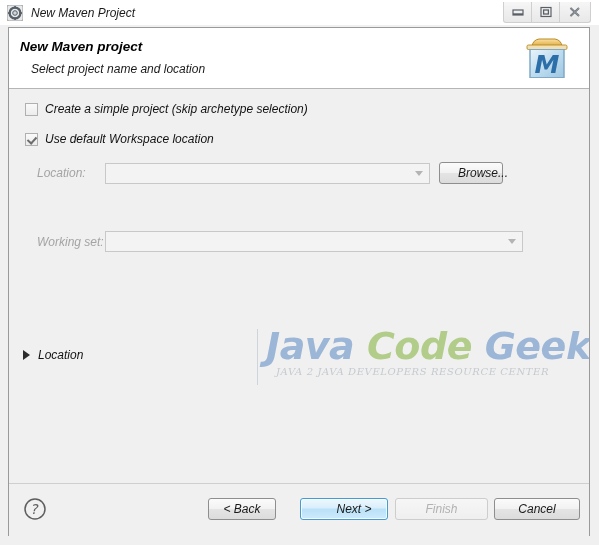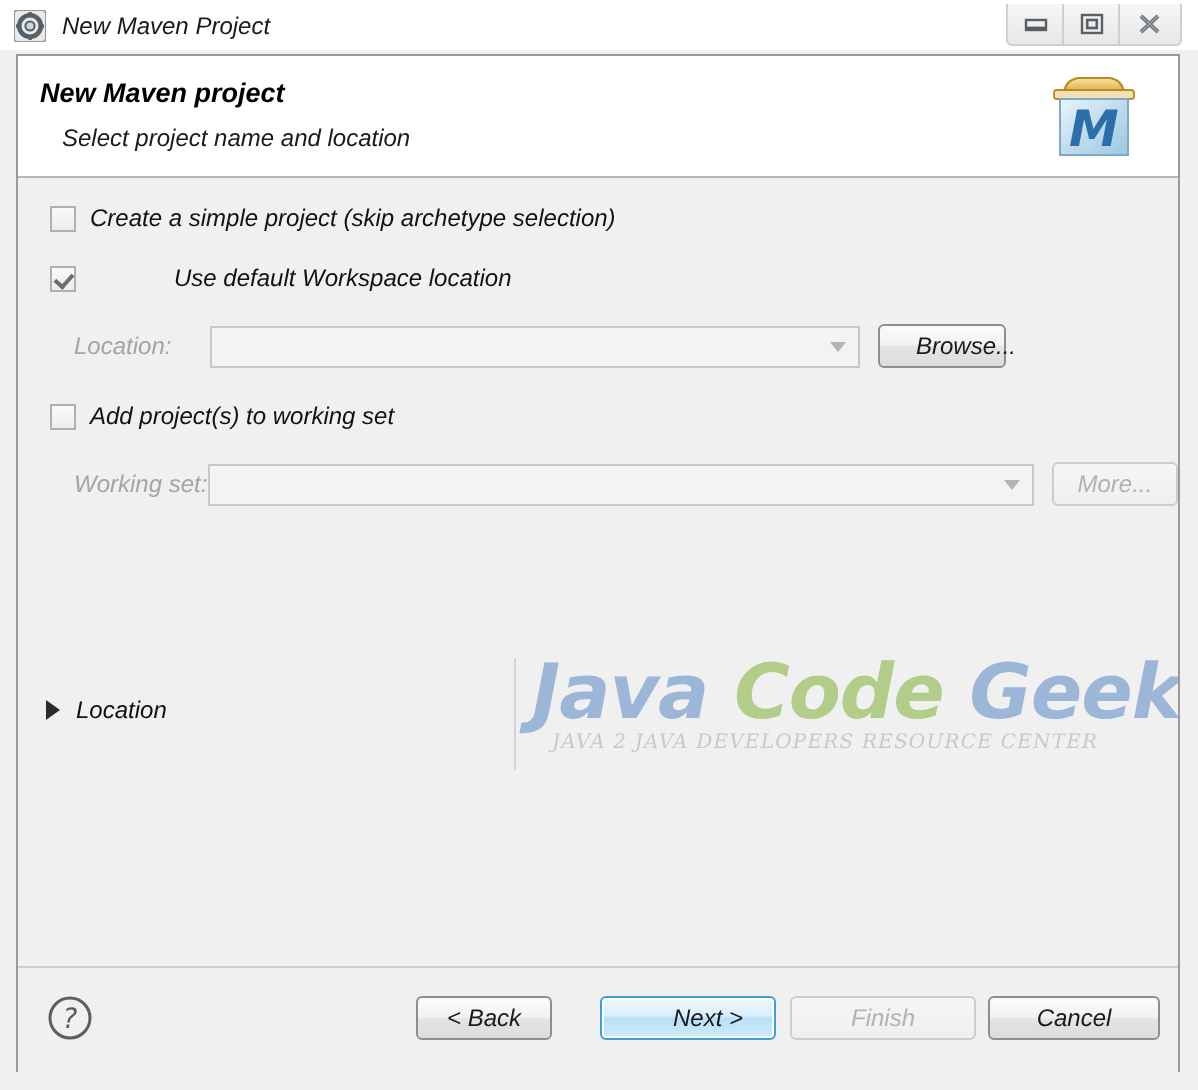--- a/index.html
+++ b/index.html
@@ -372,44 +372,39 @@
         <div class="wm-divider"></div>
         <div class="wm-text"><span class="wm-java">Java </span><span class="wm-code">Code </span><span class="wm-geeks">Geeks</span></div>
         <div class="wm-tag">JAVA 2 JAVA DEVELOPERS RESOURCE CENTER</div>
       </div>
 
       <div class="row" style="left:16px; top:13px;">
         <span class="chk"></span>
         <span class="chk-label">Create a simple project (skip archetype selection)</span>
       </div>
 
-      <div class="row" style="left:16px; top:43px;gap:42px;">
+      <div class="row" style="left:16px; top:43px;">
         <span class="chk checked"></span>
         <span class="chk-label">Use default Workspace location</span>
       </div>
 
       <div class="row" style="left:28px; top:73px; width:552px;">
         <span class="field-label" style="width:68px;">Location:</span>
         <span class="combo" style="width:325px;">
           <span class="arrow"></span>
         </span>
         <span class="btn" style="width:64px; margin-left:9px;padding-left:24px;">Browse...</span>
       </div>
 
-      <div class="row" style="left:16px; top:112px;">
-        <span class="chk"></span>
-        <span class="chk-label">Add project(s) to working set</span>
-      </div>
 
       <div class="row" style="left:28px; top:142px; width:552px;">
         <span class="field-label" style="width:68px;">Working set:</span>
         <span class="combo" style="width:418px;">
           <span class="arrow"></span>
         </span>
-        <span class="btn disabled" style="width:64px; margin-left:9px;">More...</span>
       </div>
 
       <div class="advanced">
         <span class="twisty"></span>
         <span class="advanced-label">Location</span>
       </div>
 
     </div>
 
     <div class="buttonbar">

